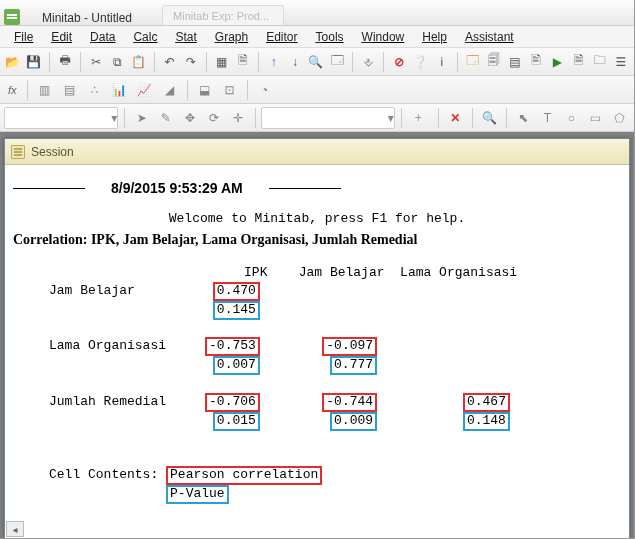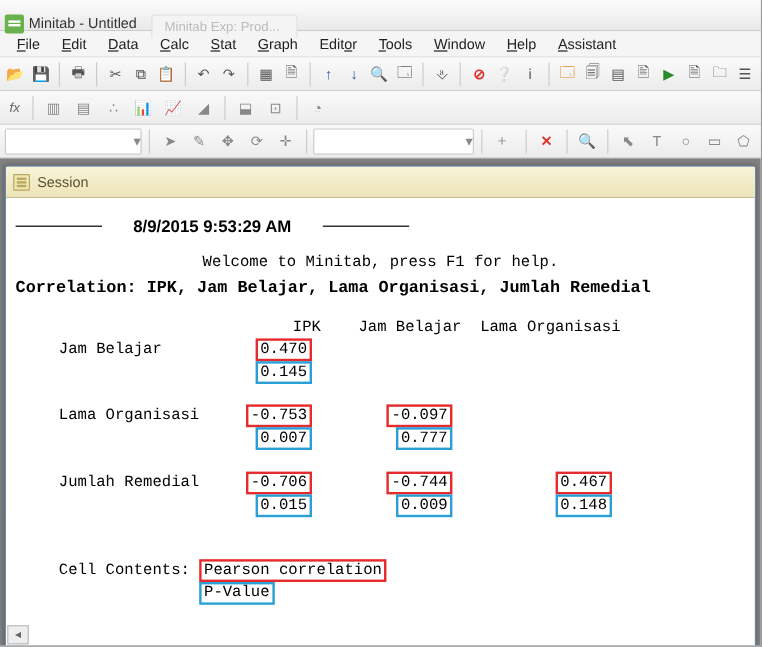--- a/index.html
+++ b/index.html
@@ -12,23 +12,23 @@
     height: 539px;
     overflow: hidden;
     border-right: 1px solid #999;
     border-bottom: 1px solid #999;
   }
   .titlebar {
     height: 26px;
     background: linear-gradient(#fdfdfd, #e8e8e8);
     border-bottom: 1px solid #ccc;
     display: flex;
-    align-items: flex-start;
-    padding: 12px 4px;
-    gap: 4px;
+    align-items: flex-end;
+    padding: 0 4px;
+    gap: 22px;
   }
   .app-icon {
     width: 16px; height: 16px;
     background: #6ab04c;
     border-radius: 2px;
     display: inline-block;
     position: relative;
   }
   .app-icon::after {
     content: "";
@@ -51,20 +51,21 @@
     line-height: 16px;
   }
   .menubar {
     height: 22px;
     background: #f5f5f5;
     border-bottom: 1px solid #ddd;
     display: flex;
     align-items: center;
     padding: 0 6px;
     gap: 2px;
+    text-decoration: underline;
   }
   .menu-item {
     padding: 2px 8px;
     color: #222;
     cursor: default;
   }
   .menu-item .ul { text-decoration: underline; }
   .toolbar, .toolbar2, .toolbar3 {
     height: 28px;
     background: linear-gradient(#fafafa, #ececec);
@@ -164,21 +165,21 @@
     background: #000;
     width: 72px;
   }
   .date-text {
     font-family: "Segoe UI", Tahoma, sans-serif;
     font-weight: bold;
     font-size: 14px;
   }
   .welcome { margin-bottom: 4px; text-align: center; }
   .section-head {
-    font-family: Liberation Mono, monospace;
+    font-family: Liberation Serif, serif;
     font-weight: bold;
     font-size: 14px;
     margin-bottom: 14px;
   }
   .corr-block { white-space: pre; margin-left: 36px; }
   .box-red {
     border: 2px solid #e52b2b;
     padding: 0 2px;
     display: inline-block;
     line-height: 1.15;

